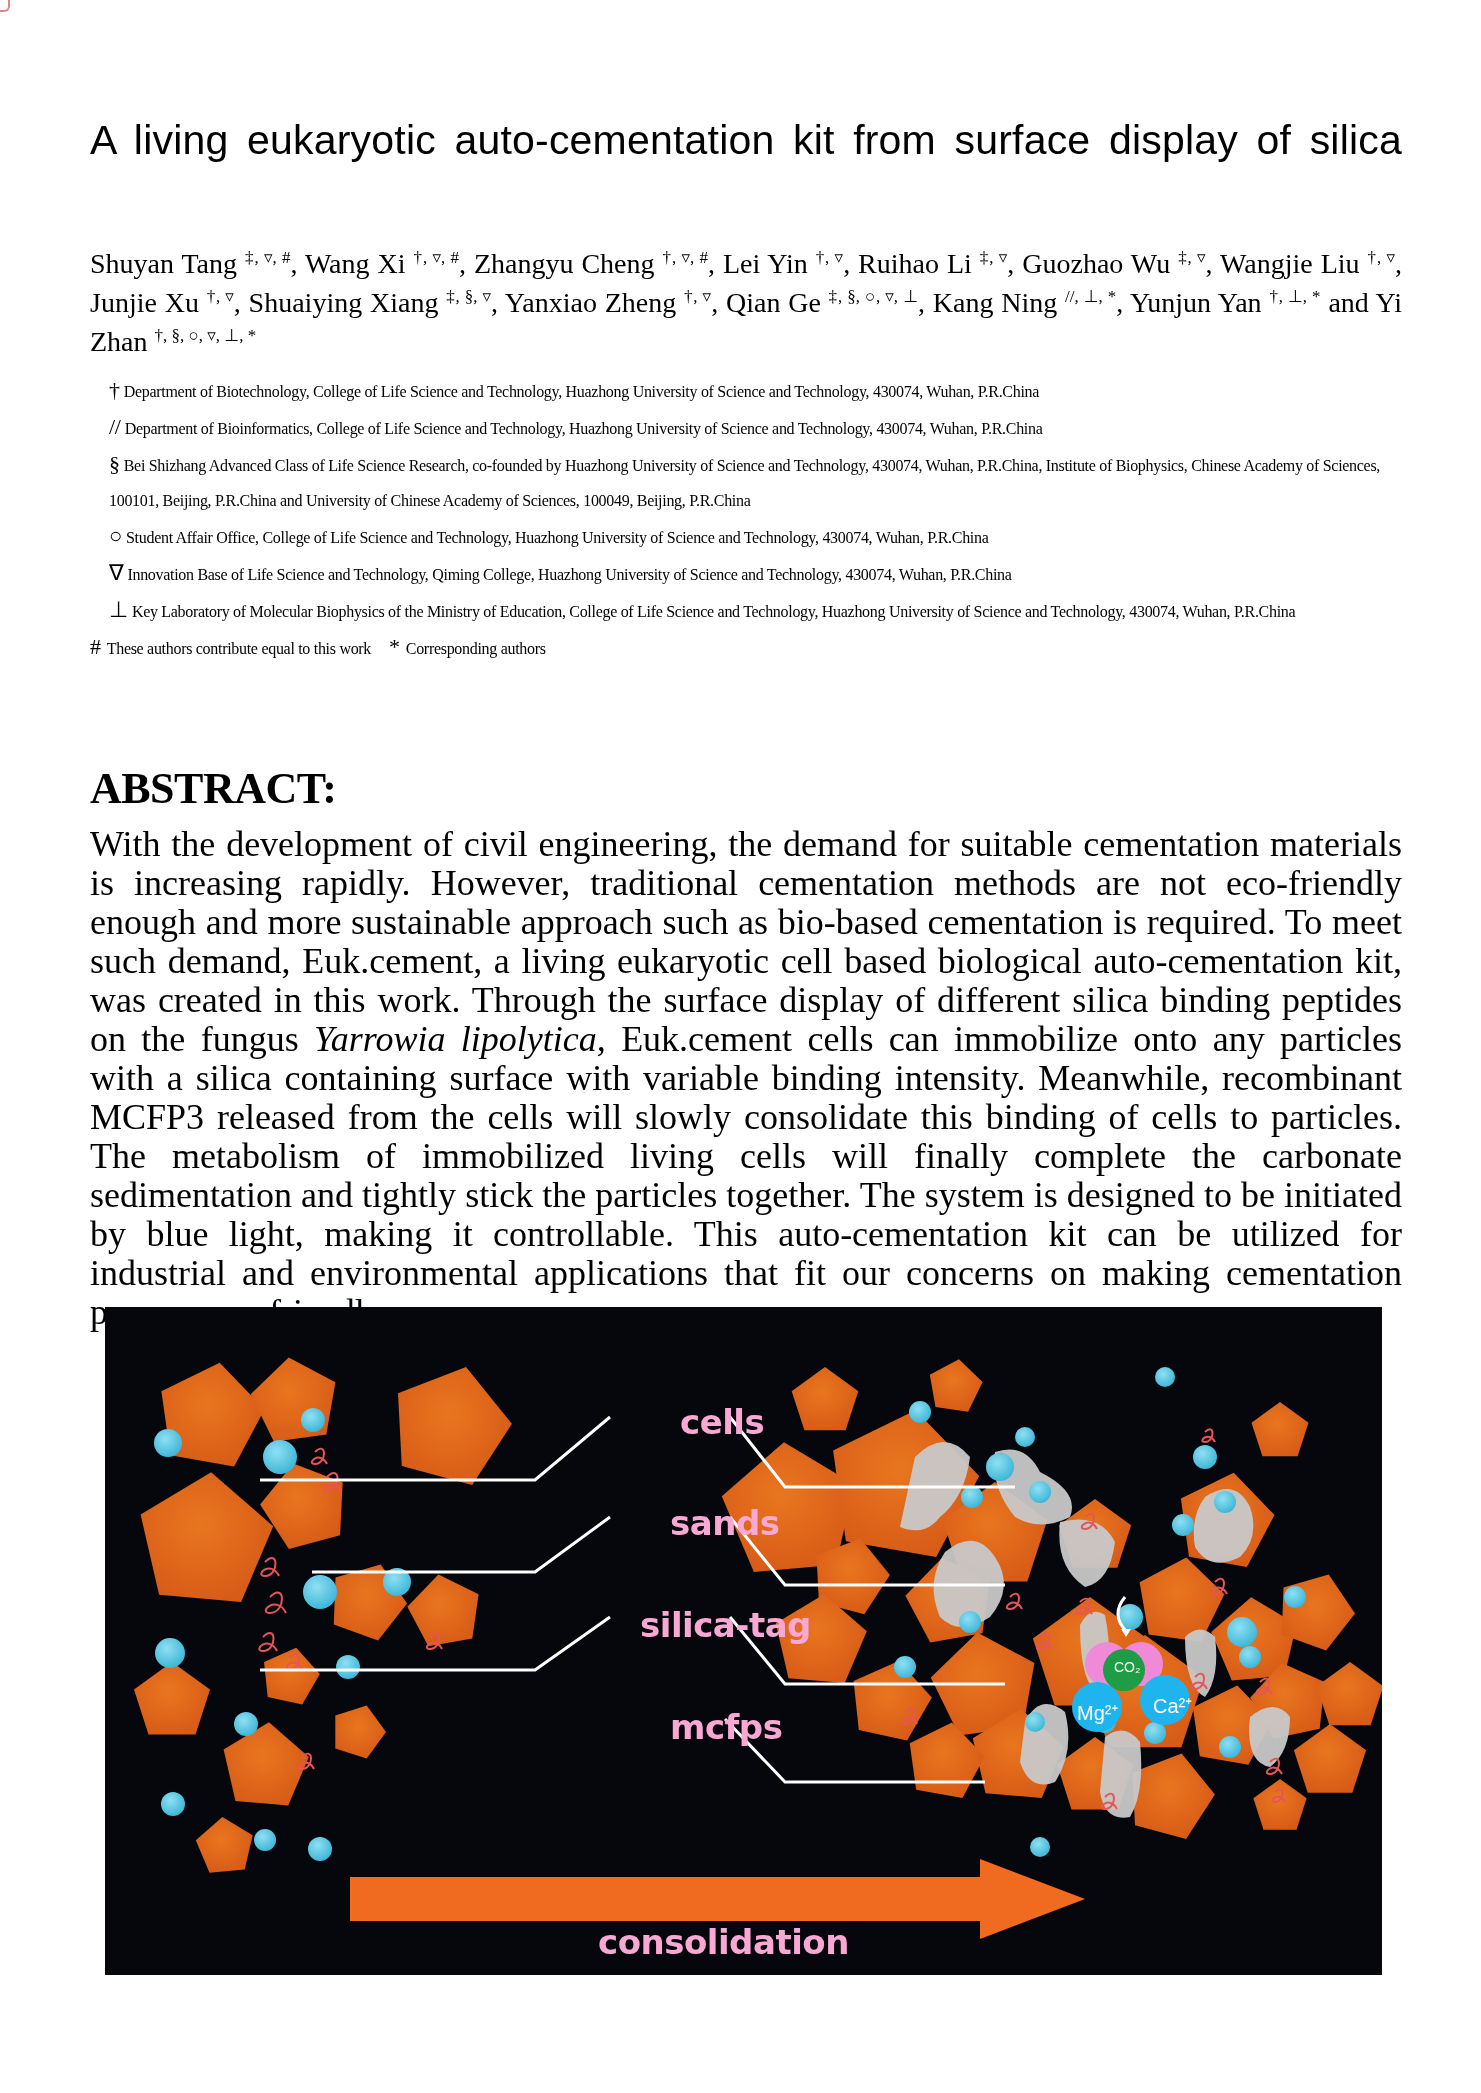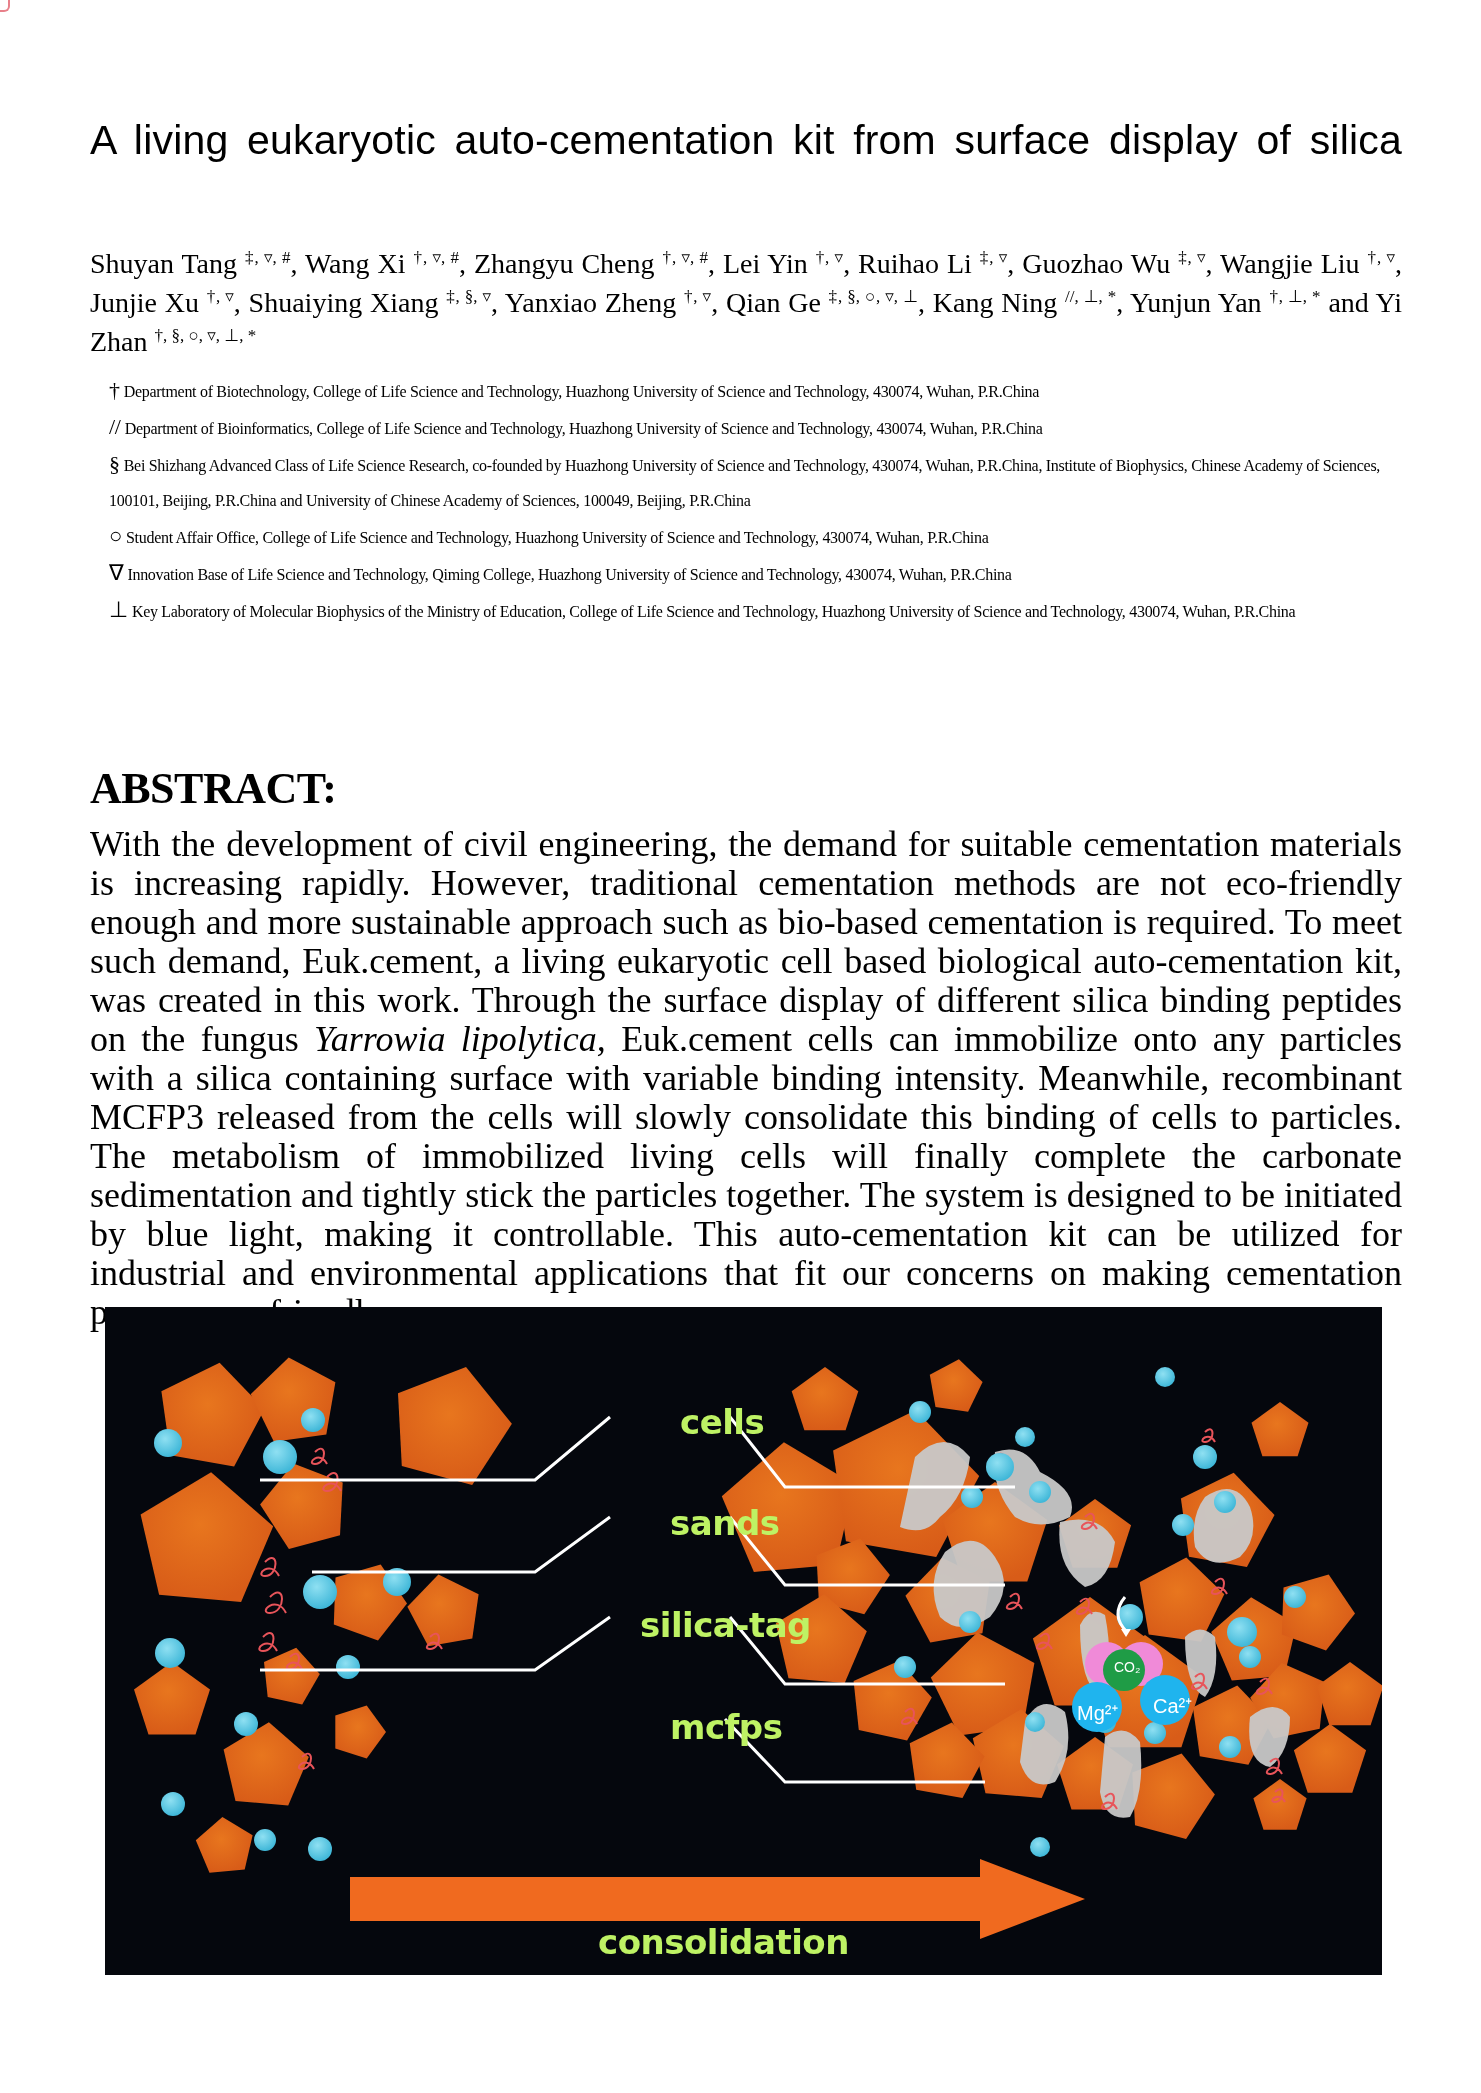--- a/index.html
+++ b/index.html
@@ -15,21 +15,21 @@
   .affil { display: block; margin-left: 19px; }
   .affil .sym { font-size: 22px; margin-right: 4px; }
   .notes { font-family: "Liberation Serif", serif; font-size: 16px; }
   .notes .sym { font-size: 22px; margin-right: 6px; }
   .notes .gap { display: inline-block; width: 18px; }
   .abstract-h { position: absolute; top: 763px; left: 0; font-family: "Liberation Serif", serif; font-weight: bold; font-size: 44px; margin: 0; letter-spacing: -0.5px; }
   .abstract { position: absolute; top: 825px; left: 0; width: 1312px; font-family: "Liberation Serif", serif; font-size: 36px; line-height: 39px; text-align: justify; margin: 0; }
   .abstract i { font-style: italic; }
   .figure { position: absolute; left: 105px; top: 1307px; width: 1277px; height: 668px; background: #05070d; overflow: hidden; }
   .figure svg { position: absolute; left: 0; top: 0; }
-  .fig-label { position: absolute; font-family: "DejaVu Sans", sans-serif; font-weight: bold; color: #bef264; font-size: 34px; letter-spacing: -0.5px; }
+  .fig-label { position: absolute; font-family: "DejaVu Sans", sans-serif; font-weight: bold; color: #f9a8d4; font-size: 34px; letter-spacing: -0.5px; }
   .ion-label { position: absolute; font-family: "Liberation Sans", sans-serif; color: #ffffff; font-size: 20px; }
 </style>
 </head>
 <body>
 
 <div class="corner-mark"></div>
 
 <div class="page">
 
   <h1 class="title">
@@ -40,20 +40,23 @@
 
   <div class="affils">
     <div id="affil-list">
         <div class="affil"><span class="sym">†</span><span>Department of Biotechnology, College of Life Science and Technology, Huazhong University of Science and Technology, 430074, Wuhan, P.R.China</span></div>
         <div class="affil"><span class="sym">//</span><span>Department of Bioinformatics, College of Life Science and Technology, Huazhong University of Science and Technology, 430074, Wuhan, P.R.China</span></div>
         <div class="affil"><span class="sym">§</span><span>Bei Shizhang Advanced Class of Life Science Research, co-founded by Huazhong University of Science and Technology, 430074, Wuhan, P.R.China, Institute of Biophysics, Chinese Academy of Sciences, 100101, Beijing, P.R.China and University of Chinese Academy of Sciences, 100049, Beijing, P.R.China</span></div>
         <div class="affil"><span class="sym">○</span><span>Student Affair Office, College of Life Science and Technology, Huazhong University of Science and Technology, 430074, Wuhan, P.R.China</span></div>
         <div class="affil"><span class="sym">∇</span><span>Innovation Base of Life Science and Technology, Qiming College, Huazhong University of Science and Technology, 430074, Wuhan, P.R.China</span></div>
         <div class="affil"><span class="sym">⊥</span><span>Key Laboratory of Molecular Biophysics of the Ministry of Education, College of Life Science and Technology, Huazhong University of Science and Technology, 430074, Wuhan, P.R.China</span></div>
       </div>
+    <div class="notes">
+      <span class="sym">#</span><span>These authors contribute equal to this work</span><span class="gap"></span><span class="sym">*</span><span>Corresponding authors</span>
+    </div>
   </div>
 
   <h2 class="abstract-h">ABSTRACT:</h2>
   <p class="abstract"><span>With the development of civil engineering, the demand for suitable cementation materials is increasing rapidly. However, traditional cementation methods are not eco-friendly enough and more sustainable approach such as bio-based cementation is required. To meet such demand, Euk.cement, a living eukaryotic cell based biological auto-cementation kit, was created in this work. Through the surface display of different silica binding peptides on the fungus </span><i>Yarrowia lipolytica,</i><span> Euk.cement cells can immobilize onto any particles with a silica containing surface with variable binding intensity. Meanwhile, recombinant MCFP3 released from the cells will slowly consolidate this binding of cells to particles. The metabolism of immobilized living cells will finally complete the carbonate sedimentation and tightly stick the particles together. The system is designed to be initiated by blue light, making it controllable. This auto-cementation kit can be utilized for industrial and environmental applications that fit our concerns on making cementation process eco-friendly.</span></p>
 </div>
 
 <div class="figure">
   <svg id="fig-svg" width="1277" height="668" viewBox="0 0 1277 668">
     <defs>
       <radialGradient id="sandGrad" cx="45%" cy="40%" r="60%">

